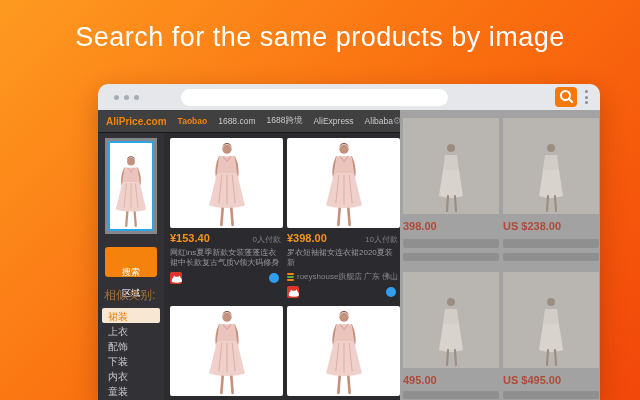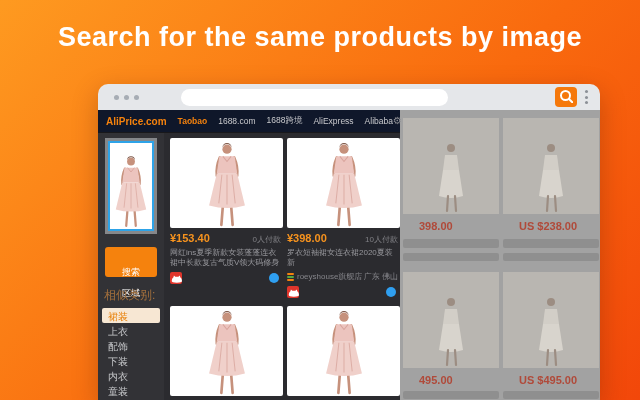--- a/index.html
+++ b/index.html
@@ -1,47 +1,47 @@
 <!DOCTYPE html>
 <html><head>
 <meta charset="utf-8">
 <style>
   html,body{margin:0;padding:0;}
   .stage{position:relative;width:640px;height:400px;overflow:hidden;
     background:linear-gradient(135deg,#fe9a20 0%,#f96a0e 55%,#f2470a 100%);
     font-family:"Liberation Sans","DejaVu Sans",sans-serif;}
   .headline{position:absolute;top:22px;left:0;right:0;text-align:center;
-    color:#ffffff;font-size:27px;font-weight:bold;letter-spacing:.5px;margin:0;}
+    color:#ffffff;font-size:27px;font-weight:normal;letter-spacing:.5px;margin:0;}
 
   
   .browser{position:absolute;left:98px;top:84px;width:502px;height:316px;
     border-radius:10px 10px 0 0;overflow:hidden;box-shadow:0 8px 26px rgba(80,20,0,.28);}
   .chrome{height:26px;background:#e5e7ea;display:flex;align-items:center;padding:0 10px;}
   .win-dots{display:flex;gap:5px;margin-left:6px;}
   .win-dot{width:5px;height:5px;border-radius:50%;background:#a7adb5;}
   .addressbar{margin-left:42px;width:267px;height:17px;background:#ffffff;border-radius:9px;}
   .search-btn{margin-left:auto;width:22px;height:20px;background:#f5780b;border:none;
     border-radius:4px;display:flex;align-items:center;justify-content:center;padding:0;}
   .menu-dots{display:flex;flex-direction:column;gap:2.5px;margin-left:8px;margin-right:2px;}
   .menu-dot{width:3px;height:3px;border-radius:50%;background:#8b9097;}
 
   
   .page{position:relative;height:290px;background:#a2a2a2;overflow:hidden;}
   .bg-col{position:absolute;top:0;width:96px;}
   .bg-col.c1{left:305px;} .bg-col.c2{left:405px;}
   .bg-img{margin-top:8px;height:96px;background:#b9b6b1;display:flex;align-items:flex-end;justify-content:center;overflow:hidden;}
-  .bg-price{margin-top:7px;color:#b04a3a;font-weight:bold;font-size:11px;line-height:11px;margin-left:16px;}
+  .bg-price{margin-top:7px;color:#b04a3a;font-weight:bold;font-size:11px;line-height:11px;}
   .bg-bar{background:#8f8f8f;border-radius:2px;height:9px;margin-top:7px;}
   .bg-bar.b2{height:8px;margin-top:5px;}
   .bg-img.row2{margin-top:11px;}
 
   
   .panel{position:absolute;left:0;top:0;width:302px;height:290px;background:#2b2b2f;
     display:flex;flex-direction:column;}
-  .panel-tabs{height:22px;background:#0f172a;border-bottom:1px solid #18181b;
+  .panel-tabs{height:22px;background:#404040;border-bottom:1px solid #18181b;
     display:flex;align-items:center;padding:0 12px 0 8px;flex:0 0 auto;}
   .logo{color:#f5820d;font-weight:bold;font-size:10px;}
   .tab{margin-left:11px;font-size:8.5px;color:#c9cacd;cursor:pointer;white-space:nowrap;}
   .tab.active{color:#f5820d;font-weight:bold;}
   .gear{margin-left:auto;color:#8a8b90;font-size:10px;line-height:10px;}
 
   .panel-body{flex:1;display:flex;min-height:0;}
   .side{width:66px;background:#323236;padding-top:5px;flex:0 0 auto;}
   .thumb{width:46px;height:90px;margin:0 auto;background:#85878a;padding:3px;position:relative;}
   .thumb-in{position:relative;width:100%;height:100%;background:#ffffff;

